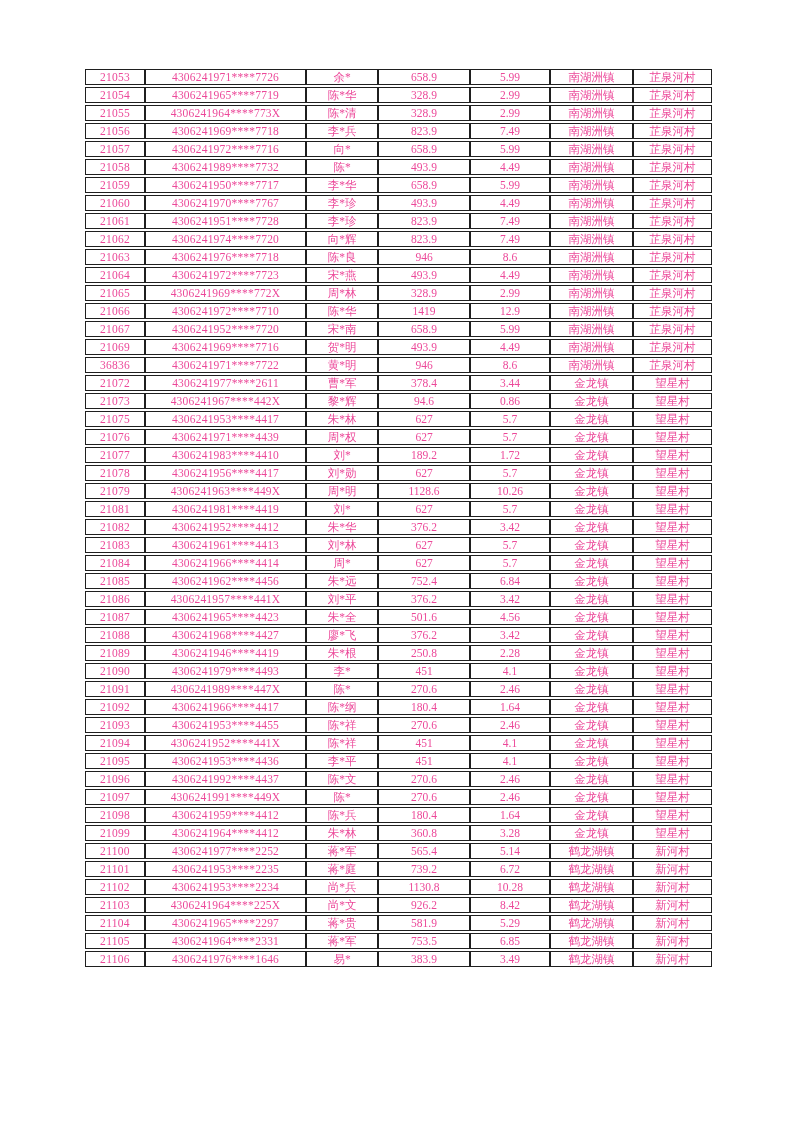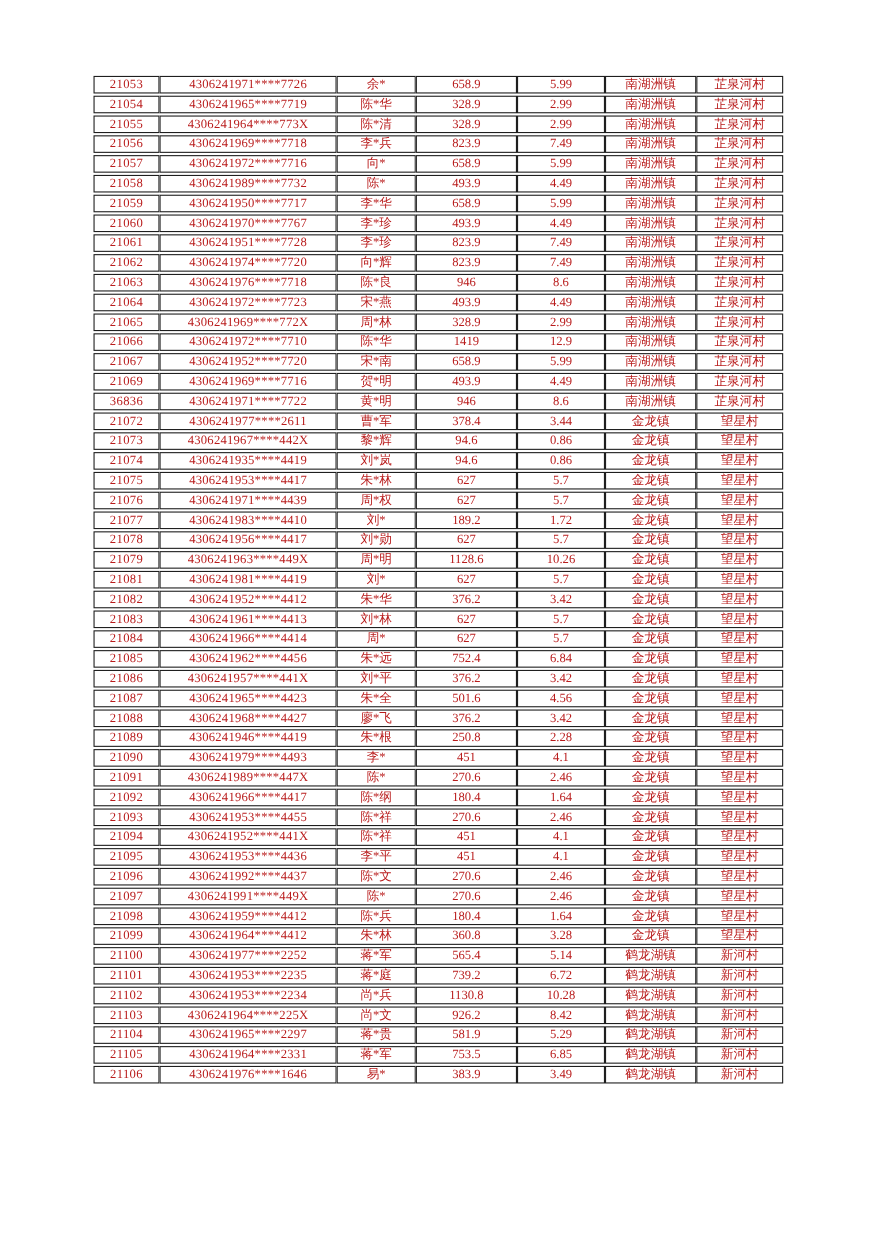--- a/index.html
+++ b/index.html
@@ -7,21 +7,21 @@
     padding: 0;
     background: #ffffff;
   }
   .sheet {
     position: relative;
     width: 794px;
     height: 1122px;
     background: #ffffff;
     overflow: hidden;
     font-family: "Liberation Serif", "DejaVu Serif", serif;
-    color: #b91c1c;
+    color: #ec4899;
   }
   table.records {
     position: absolute;
     left: 85px;
     top: 67px;
     width: 627px;
     table-layout: fixed;
     border-collapse: separate;
     border-spacing: 0 2px;
     font-size: 11.5px;
@@ -221,29 +221,20 @@
         <tr>
           <td class="c-seq">21073</td>
           <td class="c-id">4306241967****442X</td>
           <td class="c-name">黎*辉</td>
           <td class="c-amount">94.6</td>
           <td class="c-rate">0.86</td>
           <td class="c-town">金龙镇</td>
           <td class="c-village">望星村</td>
         </tr>
         <tr>
-          <td class="c-seq">21074</td>
-          <td class="c-id">4306241935****4419</td>
-          <td class="c-name">刘*岚</td>
-          <td class="c-amount">94.6</td>
-          <td class="c-rate">0.86</td>
-          <td class="c-town">金龙镇</td>
-          <td class="c-village">望星村</td>
-        </tr>
-        <tr>
           <td class="c-seq">21075</td>
           <td class="c-id">4306241953****4417</td>
           <td class="c-name">朱*林</td>
           <td class="c-amount">627</td>
           <td class="c-rate">5.7</td>
           <td class="c-town">金龙镇</td>
           <td class="c-village">望星村</td>
         </tr>
         <tr>
           <td class="c-seq">21076</td>

